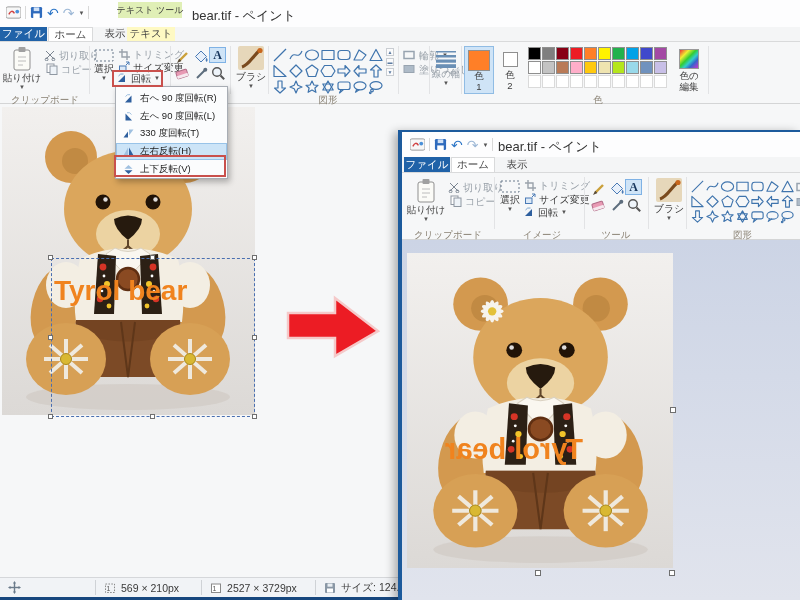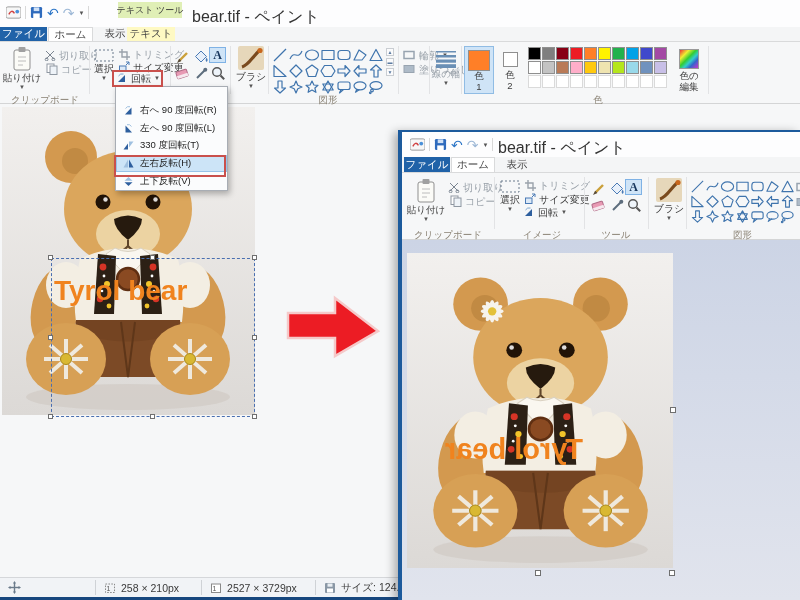--- a/index.html
+++ b/index.html
@@ -4,21 +4,21 @@
 <style>
 :root{--orange:#f0831e;--arrow-red:#ec1c24;--hl-red:#c9504c;--file-blue:#2062a8;--win-blue:#1c5a9c;}
 *{box-sizing:border-box;margin:0;padding:0}
 body{font-family:"Liberation Sans",sans-serif;background:#fff}
 #stage{position:relative;width:800px;height:600px;overflow:hidden;background:#d8deea}
 .abs{position:absolute}
 .win{position:absolute;overflow:hidden;background:#f6f7f8}
 .titlebar{position:absolute;left:0;top:0;right:0;background:#fdfdfe}
 .qat{position:absolute;display:flex;align-items:center;gap:4px}
 .qat .vsep{width:1px;height:13px;background:#d8d8d8}
-.title-text{font-size:16px;color:#333;white-space:nowrap}
+.title-text{font-size:13px;color:#333;white-space:nowrap}
 .tabrow{position:absolute;left:0;right:0;background:#f4f5f6;border-bottom:1px solid #d9dadb}
 .tab{position:absolute;top:0;height:100%;display:flex;align-items:center;justify-content:center;font-size:10.5px;color:#444;white-space:nowrap}
 .tab.file{background:var(--file-blue);color:#fff}
 .tab.sel{background:#fff;border:1px solid #d9dadb;border-bottom:none}
 .ribbon{position:absolute;left:0;right:0;background:#f6f7f8;border-bottom:1px solid #d4d5d6}
 .rsep{position:absolute;top:4px;width:1px;height:48px;background:#e2e3e5}
 .glabel{position:absolute;font-size:9.5px;color:#8a8274;text-align:center;white-space:nowrap}
 .lbl{font-size:10px;color:#3c3c3c;white-space:nowrap;line-height:1.1}
 .lbl.gray{color:#99a1a9}
 .dd{font-size:6px;color:#555;line-height:1}
@@ -31,21 +31,21 @@
 .colorbtn.sel{background:#cfe4f7;border:1px solid #90bce4}
 .swatch{width:12.5px;height:12.5px;border:1px solid #8f8f8f}
 .swatch.empty{background:#fff;border:1px solid #dadada}
 #palette1{position:absolute;display:grid;grid-template-columns:repeat(10,12.5px);grid-auto-rows:12.5px;gap:1.5px}
 .canvas1{position:absolute;background:linear-gradient(180deg,#dde2ee,#cbd3e4)}
 .photo{position:absolute;background:linear-gradient(180deg,#f2f0ee,#dbd8d6);overflow:hidden}
 .caption{position:absolute;font-weight:bold;color:var(--orange);font-family:"Liberation Sans",sans-serif;letter-spacing:0;white-space:nowrap}
 .mirror{transform:scaleX(-1)}
 .selbox{position:absolute;border:1px dashed #4a6fb0}
 .handle{position:absolute;width:5px;height:5px;background:#fff;border:1px solid #6f6f6f}
-.menu{position:absolute;background:#fbfcfd;border:1px solid #a8adb4;box-shadow:2px 3px 6px rgba(0,0,0,.28);padding-top:15px;z-index:6}
+.menu{position:absolute;background:#fbfcfd;border:1px solid #a8adb4;box-shadow:2px 3px 6px rgba(0,0,0,.28);padding-top:3px;z-index:6}
 .mitem{height:17.6px;display:flex;align-items:center;gap:5px;padding-left:6px;font-size:9.5px;color:#222;position:relative}
 .mitem.hl{background:#cce4f7;outline:1px solid #98c3e8;outline-offset:-1px}
 .redbox{position:absolute;border:2px solid var(--hl-red);z-index:7;pointer-events:none}
 .statusbar{position:absolute;left:0;right:0;bottom:3px;height:20px;background:#f1f3f6;border-top:1px solid #d5d7da;display:flex;align-items:center;font-size:10.5px;color:#3a3a3a}
 .ssep{width:1px;height:15px;background:#cfd2d6}
 .sitem{display:flex;align-items:center;gap:5px}
 #win2{left:398px;top:130px;width:402px;height:470px;border-left:4px solid var(--win-blue);border-top:2px solid var(--win-blue);box-shadow:-4px 2px 9px rgba(0,0,0,.3);z-index:10}
 .canvas2{position:absolute;background:linear-gradient(180deg,#ccd4e5,#e1e4ed)}
 .scrollcol{position:absolute;display:flex;flex-direction:column;align-items:center;font-size:5px;color:#5a7aa0;gap:2px}
 .scrollcol div{border:1px solid #c9cdd2;width:8px;height:8px;display:flex;align-items:center;justify-content:center;background:#fbfbfc}
@@ -557,21 +557,21 @@
       <div class="sitem" style="margin-left:8px">
           <svg width="13" height="13">
             <use href="#icoMove"></use>
           </svg>
         </div>
       <div class="ssep" style="margin-left:74px"></div>
       <div class="sitem" style="margin-left:8px">
         <svg width="12" height="12">
             <use href="#icoDashSq"></use>
           </svg>
-        <span>258 × 210px</span>
+        <span>569 × 210px</span>
       </div>
       <div class="ssep" style="margin-left:22px"></div>
       <div class="sitem" style="margin-left:8px">
         <svg width="12" height="12">
             <use href="#icoImgSq"></use>
           </svg>
         <span>2527 × 3729px</span>
       </div>
       <div class="ssep" style="margin-left:18px"></div>
       <div class="sitem" style="margin-left:8px">

